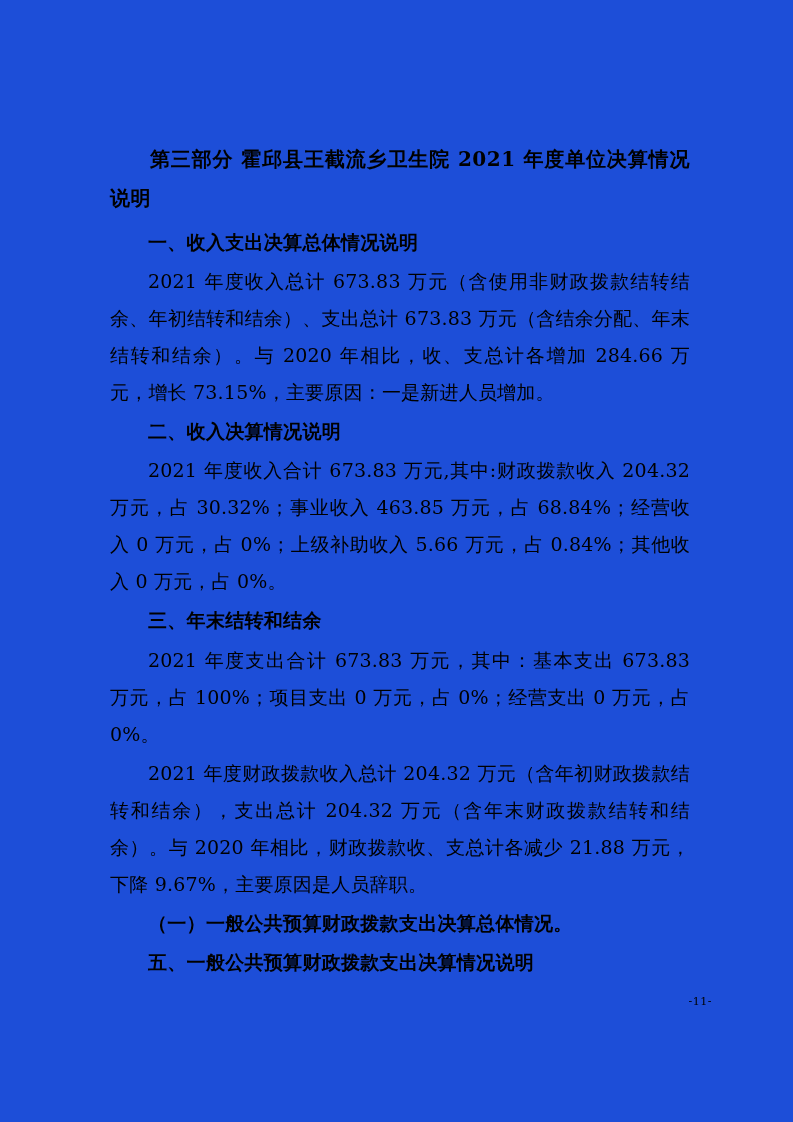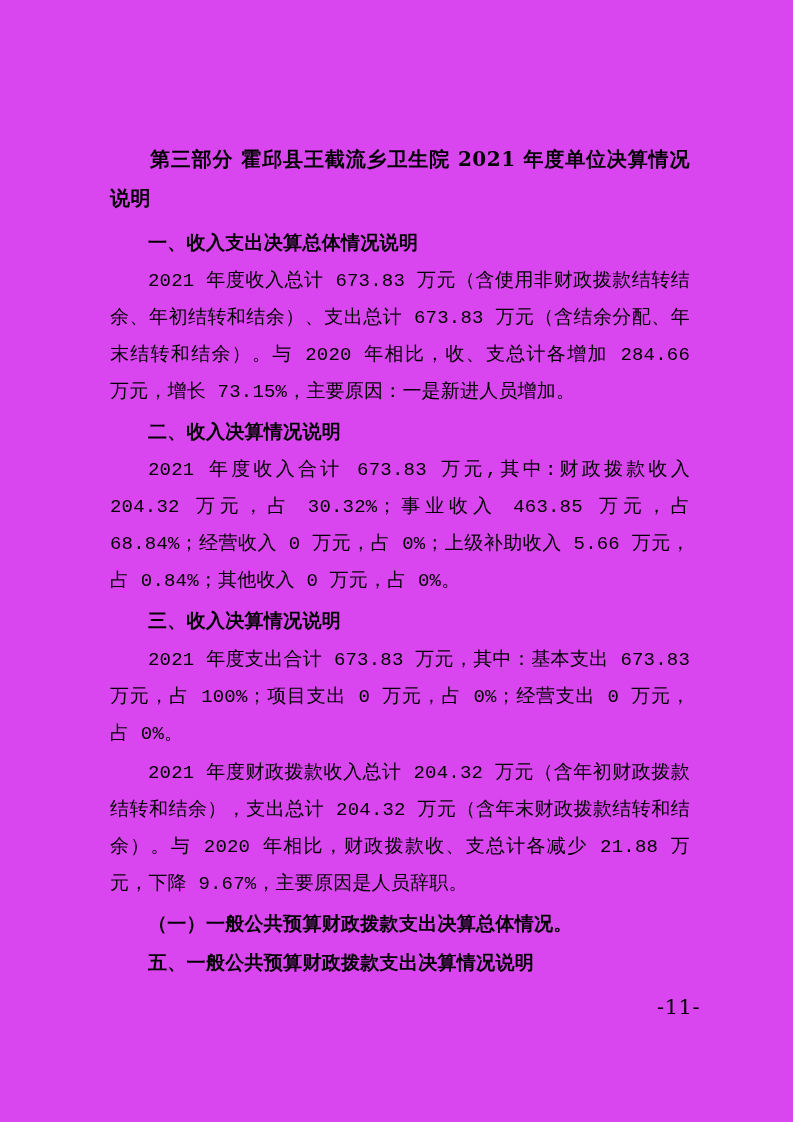--- a/index.html
+++ b/index.html
@@ -4,21 +4,21 @@
 <style>
   html, body {
     margin: 0;
     padding: 0;
     background: #ffffff;
   }
   .page {
     position: relative;
     width: 793px;
     height: 1122px;
-    background: #d946ef;
+    background: #1d4ed8;
     margin: 0 auto;
     overflow: hidden;
     font-family: "DejaVu Serif", "Liberation Serif", serif;
     color: #000000;
   }
   .content {
     position: absolute;
     left: 110px;
     top: 140px;
     width: 580px;
@@ -42,47 +42,46 @@
     margin: 2px 0 2px 0;
   }
   .para {
     font-size: 19px;
     line-height: 1.95;
     text-indent: 2em;
     letter-spacing: 0.2px;
     margin: 0 0 2px 0;
     text-align: justify;
     text-align-last: left;
-    font-family: Liberation Mono, monospace;
   }
   .page-number {
     position: absolute;
     left: 0;
-    right: 93px;
+    right: 81px;
     top: 995px;
     text-align: right;
-    font-size: 21px;
+    font-size: 11px;
     letter-spacing: 0.5px;
   }
 </style>
 </head>
 <body>
 
 <div class="page">
   <div class="content">
 
     <p class="title">第三部分 霍邱县王截流乡卫生院 2021 年度单位决算情况说明</p>
 
     <p class="heading">一、收入支出决算总体情况说明</p>
     <p class="para">2021 年度收入总计 673.83 万元（含使用非财政拨款结转结余、年初结转和结余）、支出总计 673.83 万元（含结余分配、年末结转和结余）。与 2020 年相比，收、支总计各增加 284.66 万元，增长 73.15%，主要原因：一是新进人员增加。</p>
 
     <p class="heading">二、收入决算情况说明</p>
     <p class="para">2021 年度收入合计 673.83 万元,其中:财政拨款收入 204.32 万元，占 30.32%；事业收入 463.85 万元，占 68.84%；经营收入 0 万元，占 0%；上级补助收入 5.66 万元，占 0.84%；其他收入 0 万元，占 0%。</p>
 
-    <p class="heading">三、收入决算情况说明</p>
+    <p class="heading">三、年末结转和结余</p>
     <p class="para">2021 年度支出合计 673.83 万元，其中：基本支出 673.83 万元，占 100%；项目支出 0 万元，占 0%；经营支出 0 万元，占 0%。</p>
 
     <p class="para">2021 年度财政拨款收入总计 204.32 万元（含年初财政拨款结转和结余），支出总计 204.32 万元（含年末财政拨款结转和结余）。与 2020 年相比，财政拨款收、支总计各减少 21.88 万元，下降 9.67%，主要原因是人员辞职。</p>
 
     <p class="heading">（一）一般公共预算财政拨款支出决算总体情况。</p>
     <p class="heading">五、一般公共预算财政拨款支出决算情况说明</p>
 
   </div>
 
   <div class="page-number">-11-</div>

